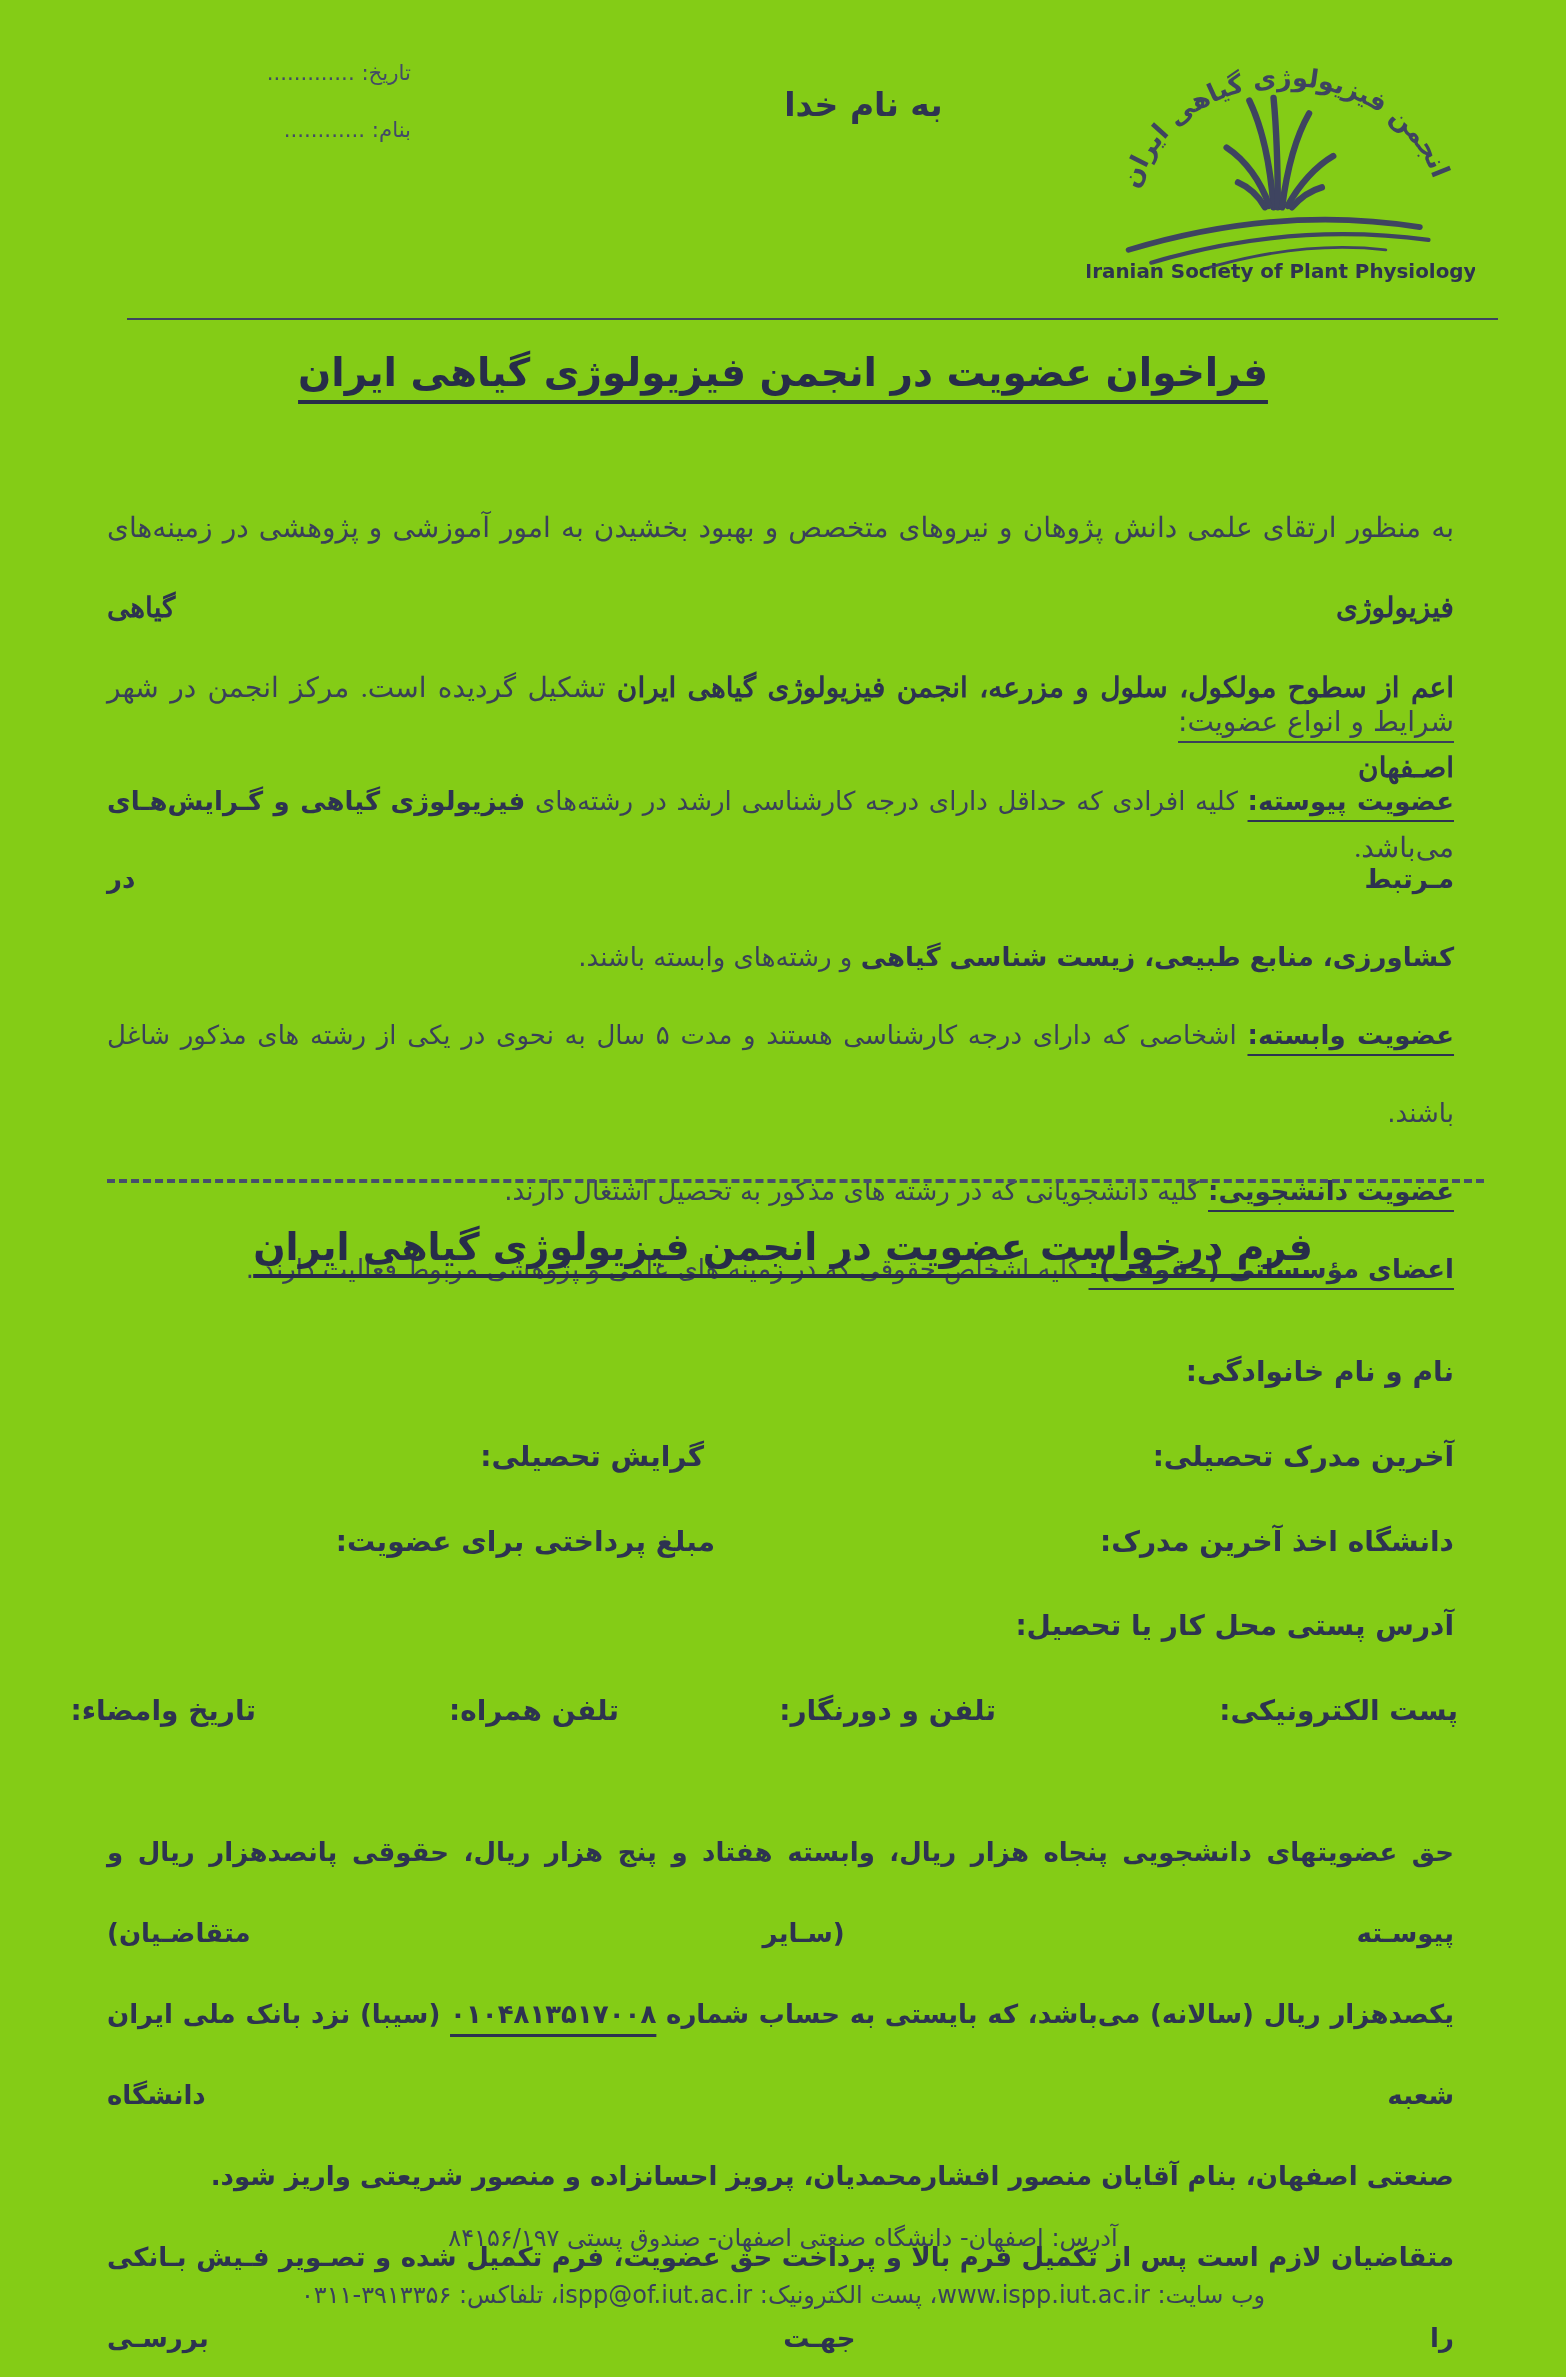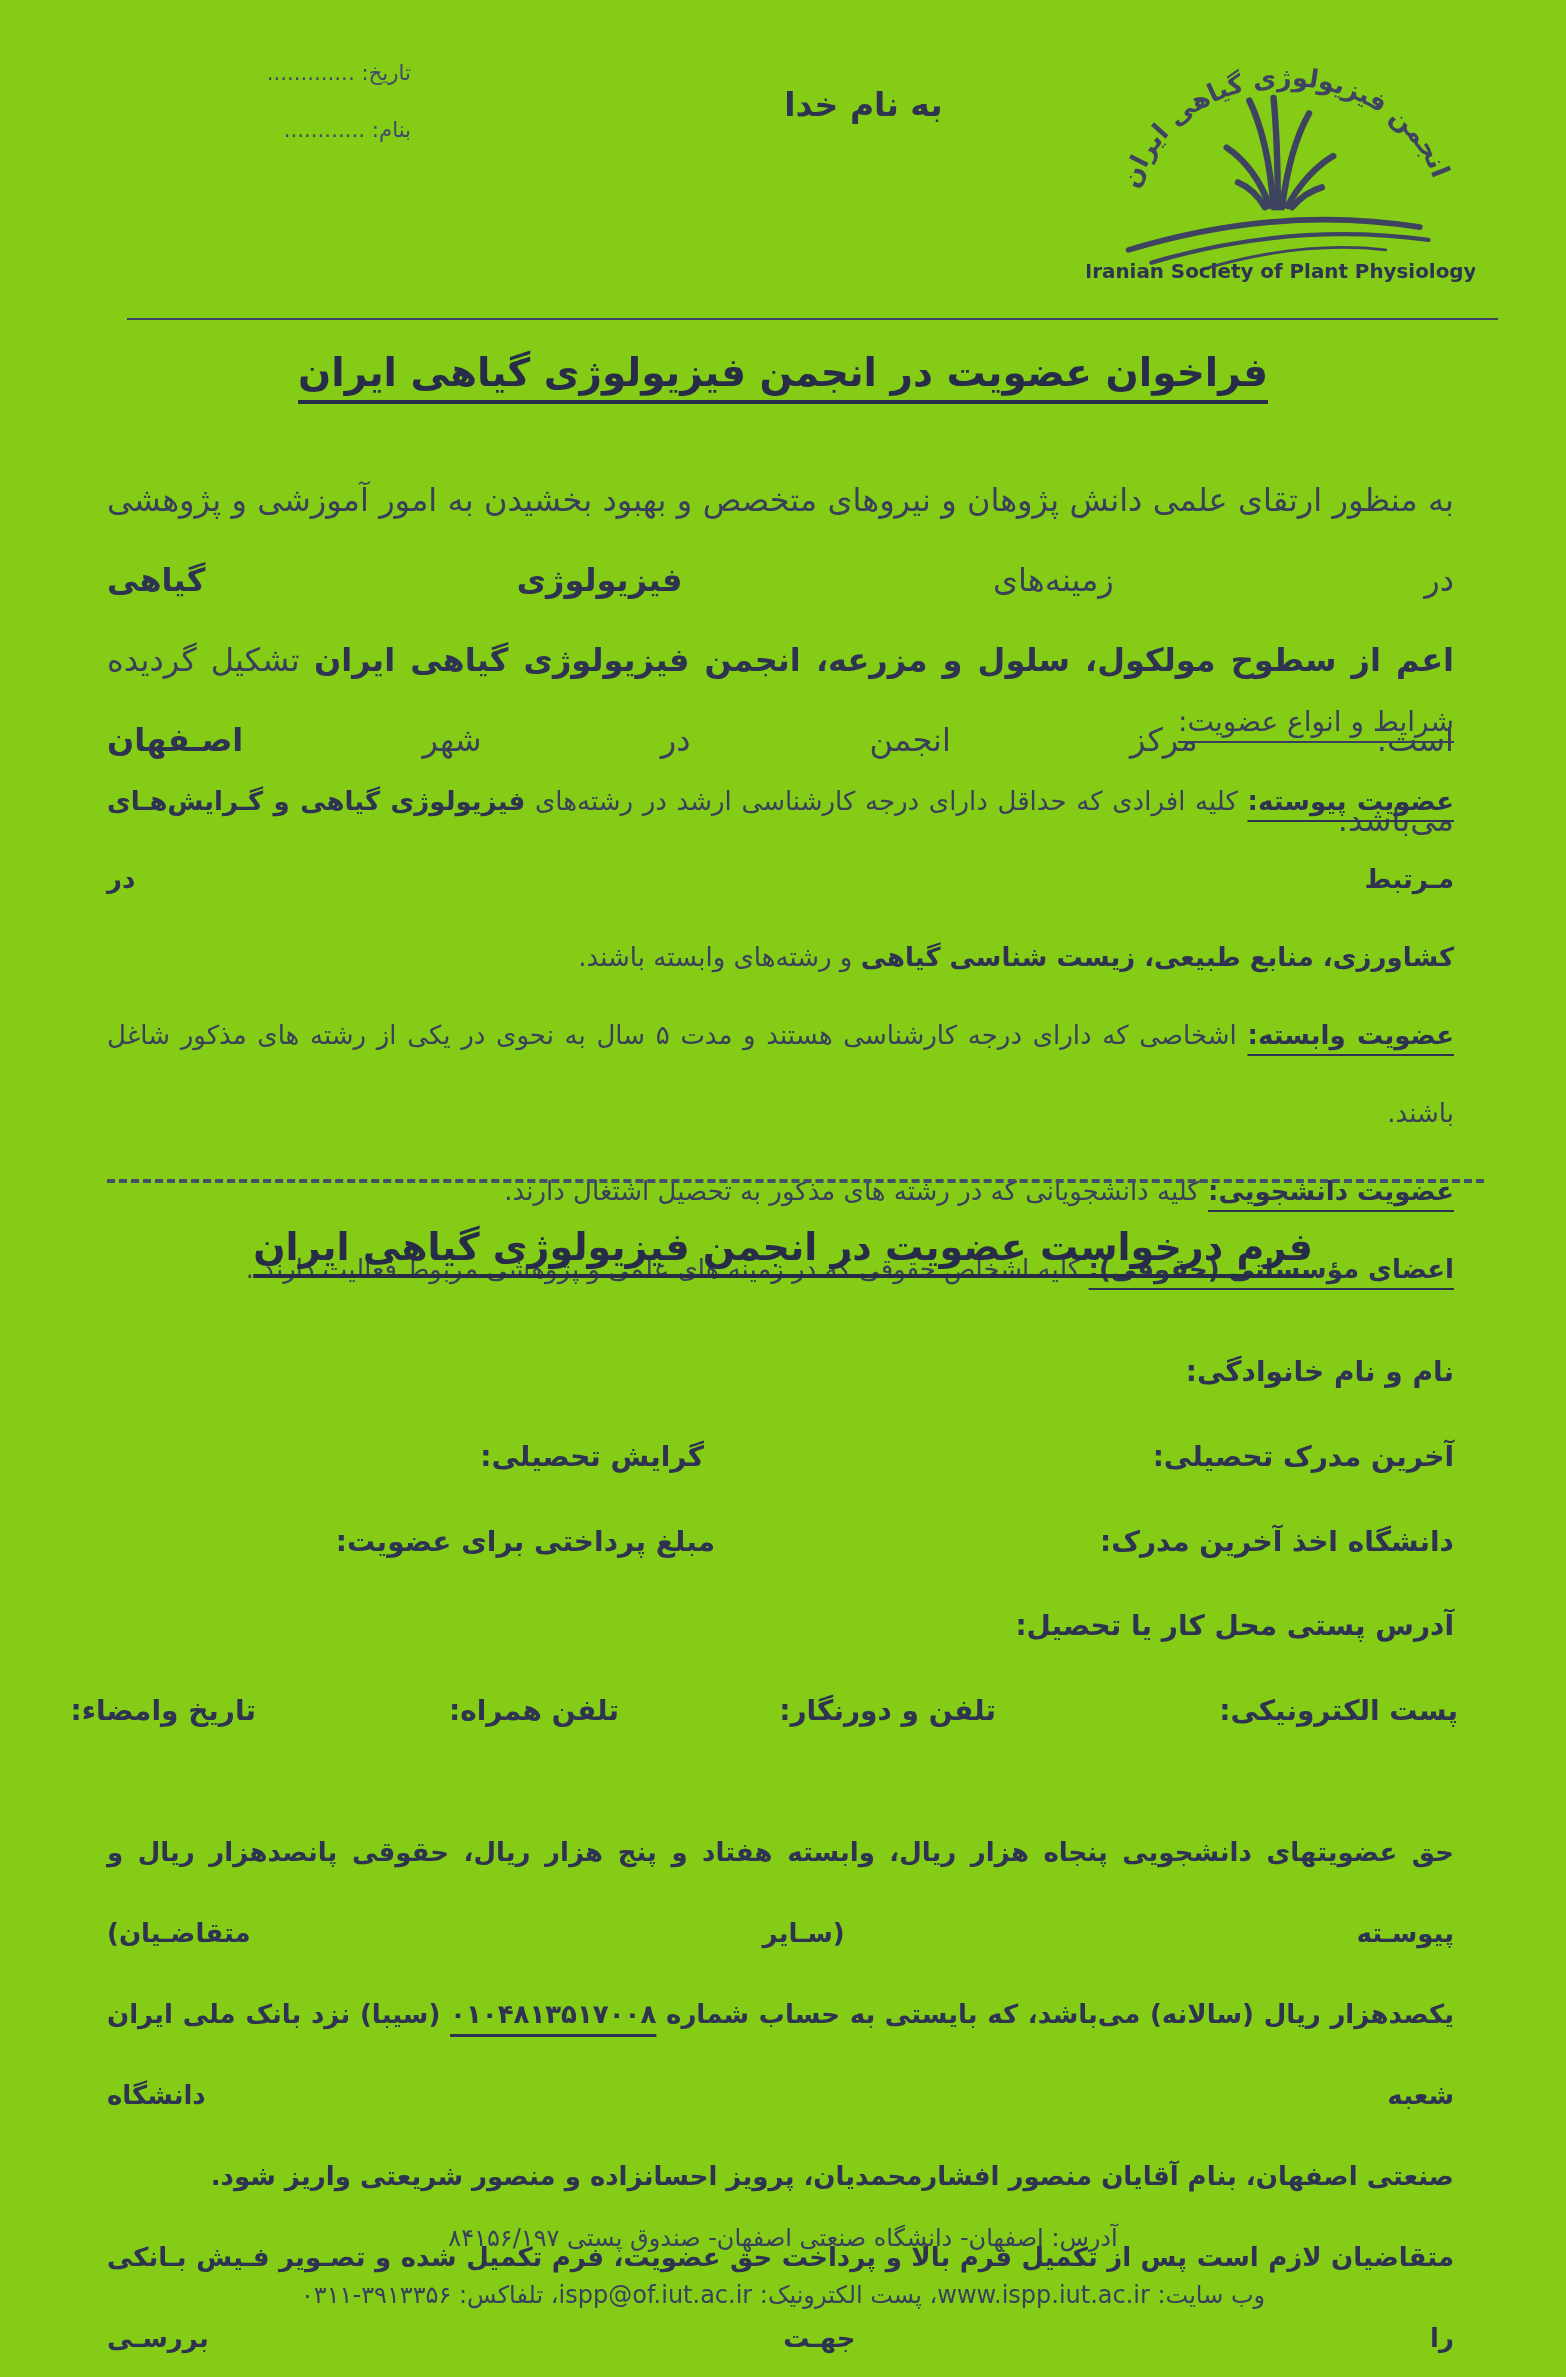--- a/index.html
+++ b/index.html
@@ -37,22 +37,22 @@
     border-top:2.8px solid #3e4460;
   }
 
   .title1{
     position:absolute;left:0;right:0;top:350px;text-align:center;
     font-size:39px;font-weight:bold;color:#272d49;
   }
   .title1 .u, .title2 .u{text-decoration-thickness:3.6px;text-underline-offset:14.2px;}
 
   .intro{
-    position:absolute;left:107px;right:112px;top:460px;
-    font-size:32px;line-height:80px;color:#3a4059;
+    position:absolute;left:107px;right:112px;top:488px;
+    font-size:28px;line-height:80px;color:#3a4059;font-family:Liberation Serif, serif;
   }
   .jline{text-align:justify;text-align-last:justify;}
   .rline{text-align:right;}
 
   .cond-heading{
     position:absolute;right:112px;top:705px;
     font-size:28px;color:#3a4059;
   }
 
   .memberships{

